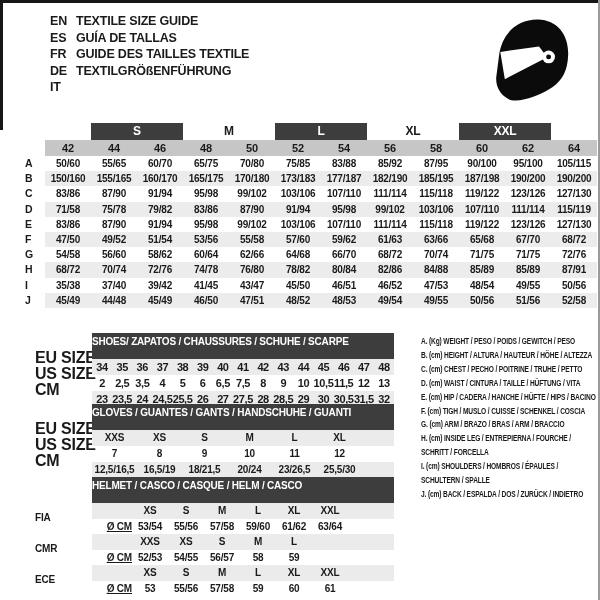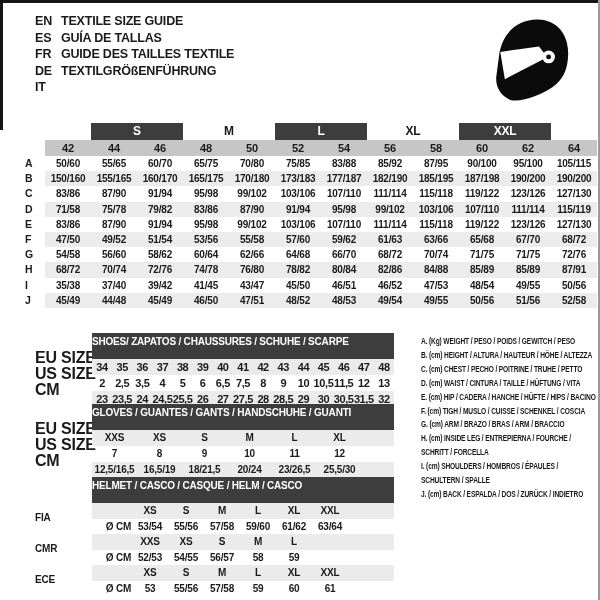--- a/index.html
+++ b/index.html
@@ -9,21 +9,21 @@
     color:var(--ink,#1a1a1a);font-weight:700;letter-spacing:-0.2px;
     -webkit-font-smoothing:antialiased;
   }
   
   .edge{position:absolute;background:#161616;}
   .edge-top{top:0;left:0;width:600px;height:2.5px;}
   .edge-left{top:0;left:0;width:2.5px;height:130px;}
   .edge-right{top:0;right:0;width:2px;height:600px;background:#9a9a9a;}
 
   
-  .langs{position:absolute;left:35px;top:13px;}
+  .langs{position:absolute;left:50px;top:13px;}
   .lang-row{display:flex;line-height:16.6px;font-size:12.5px;}
   .lang-code{width:26px;}
   .lang-text{white-space:nowrap;}
 
   
   .helmet-icon{position:absolute;left:488px;top:15px;width:82px;height:92px;}
 
   
   .main-table{position:absolute;left:20px;top:123px;width:577px;}
   .m-row{display:grid;grid-template-columns:25px repeat(12,46px);}
@@ -46,21 +46,21 @@
   .sec-table{width:302px;}
   .sec-title{height:26px;line-height:17px;background:var(--dark,#3d3d3d);color:#fff;
     font-size:10px;padding-left:0;box-sizing:border-box;white-space:nowrap;}
   .grayrow{background:var(--stripe2,#ebebeb);}
   .s-row{display:grid;grid-template-columns:repeat(15,1fr);height:16px;}
   .scell{line-height:16px;text-align:center;font-size:11px;letter-spacing:-0.4px;white-space:nowrap;}
   .g-row{display:grid;grid-template-columns:repeat(6,45px);height:16px;}
   .gcell{line-height:16px;text-align:center;font-size:10px;white-space:nowrap;}
   .h-row{display:grid;grid-template-columns:40px repeat(6,36px);height:15.5px;}
   .hcell{line-height:15.5px;text-align:center;font-size:10px;white-space:nowrap;}
-  .hunit{line-height:15.5px;text-align:center;padding-left:13px;font-size:10px;white-space:nowrap;}
+  .hunit{line-height:15.5px;text-align:right;padding-left:13px;font-size:10px;white-space:nowrap;text-decoration:underline;}
 
   
   .legend{position:absolute;left:401px;top:335px;width:197px;margin-left:20px;}
   .legend-line{font-size:9.2px;line-height:13.9px;white-space:nowrap;
     transform:scaleX(0.72);transform-origin:left center;letter-spacing:-0.2px;}
 </style>
 </head>
 <body style="--dark: #3d3d3d; --strip: #c6c6c6; --stripe: #ececec; --stripe2: #ebebeb; --ink: #1a1a1a;">
 
 <div class="edge edge-top"></div>

